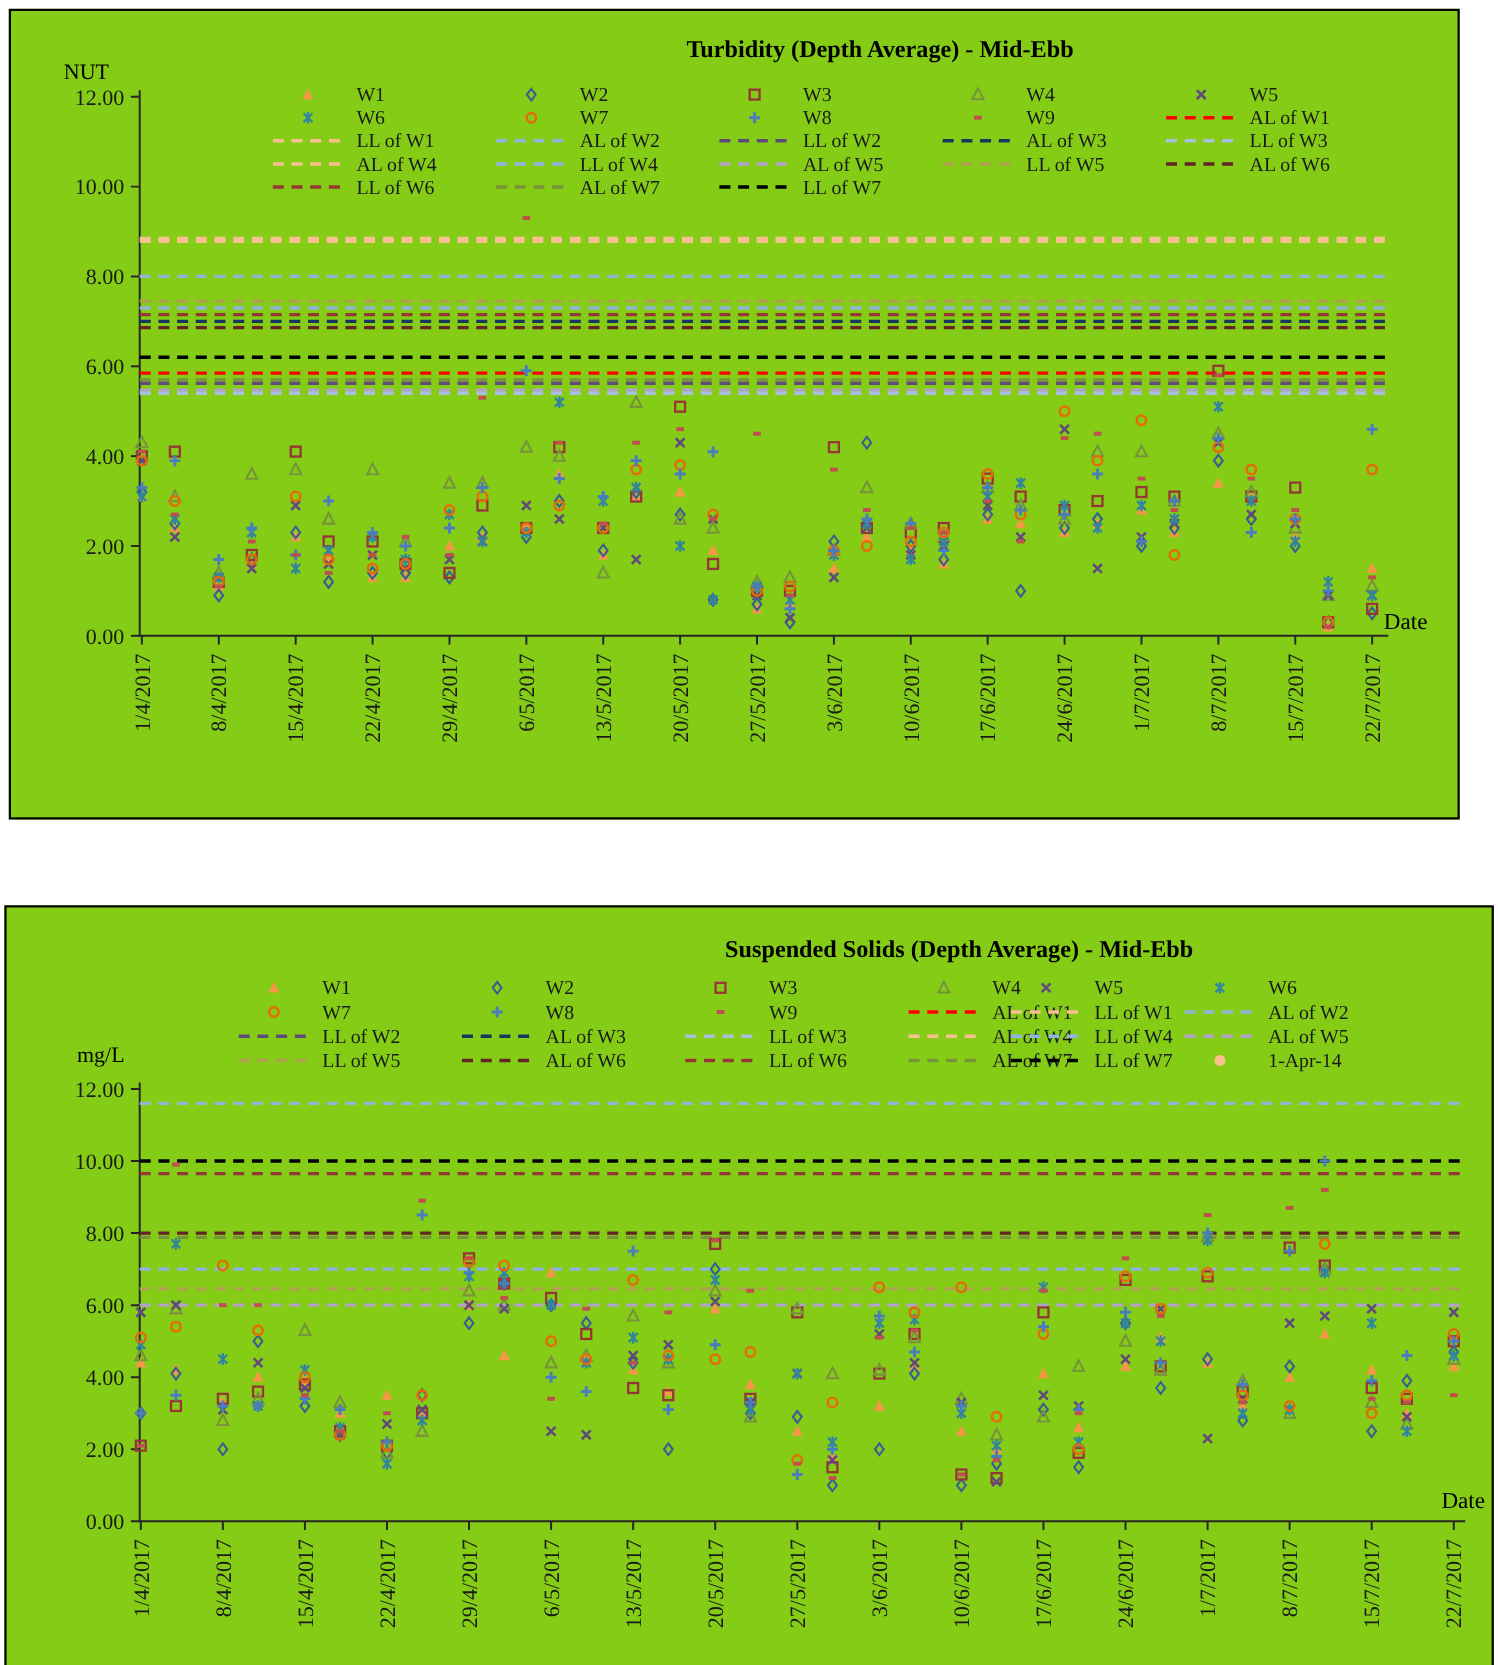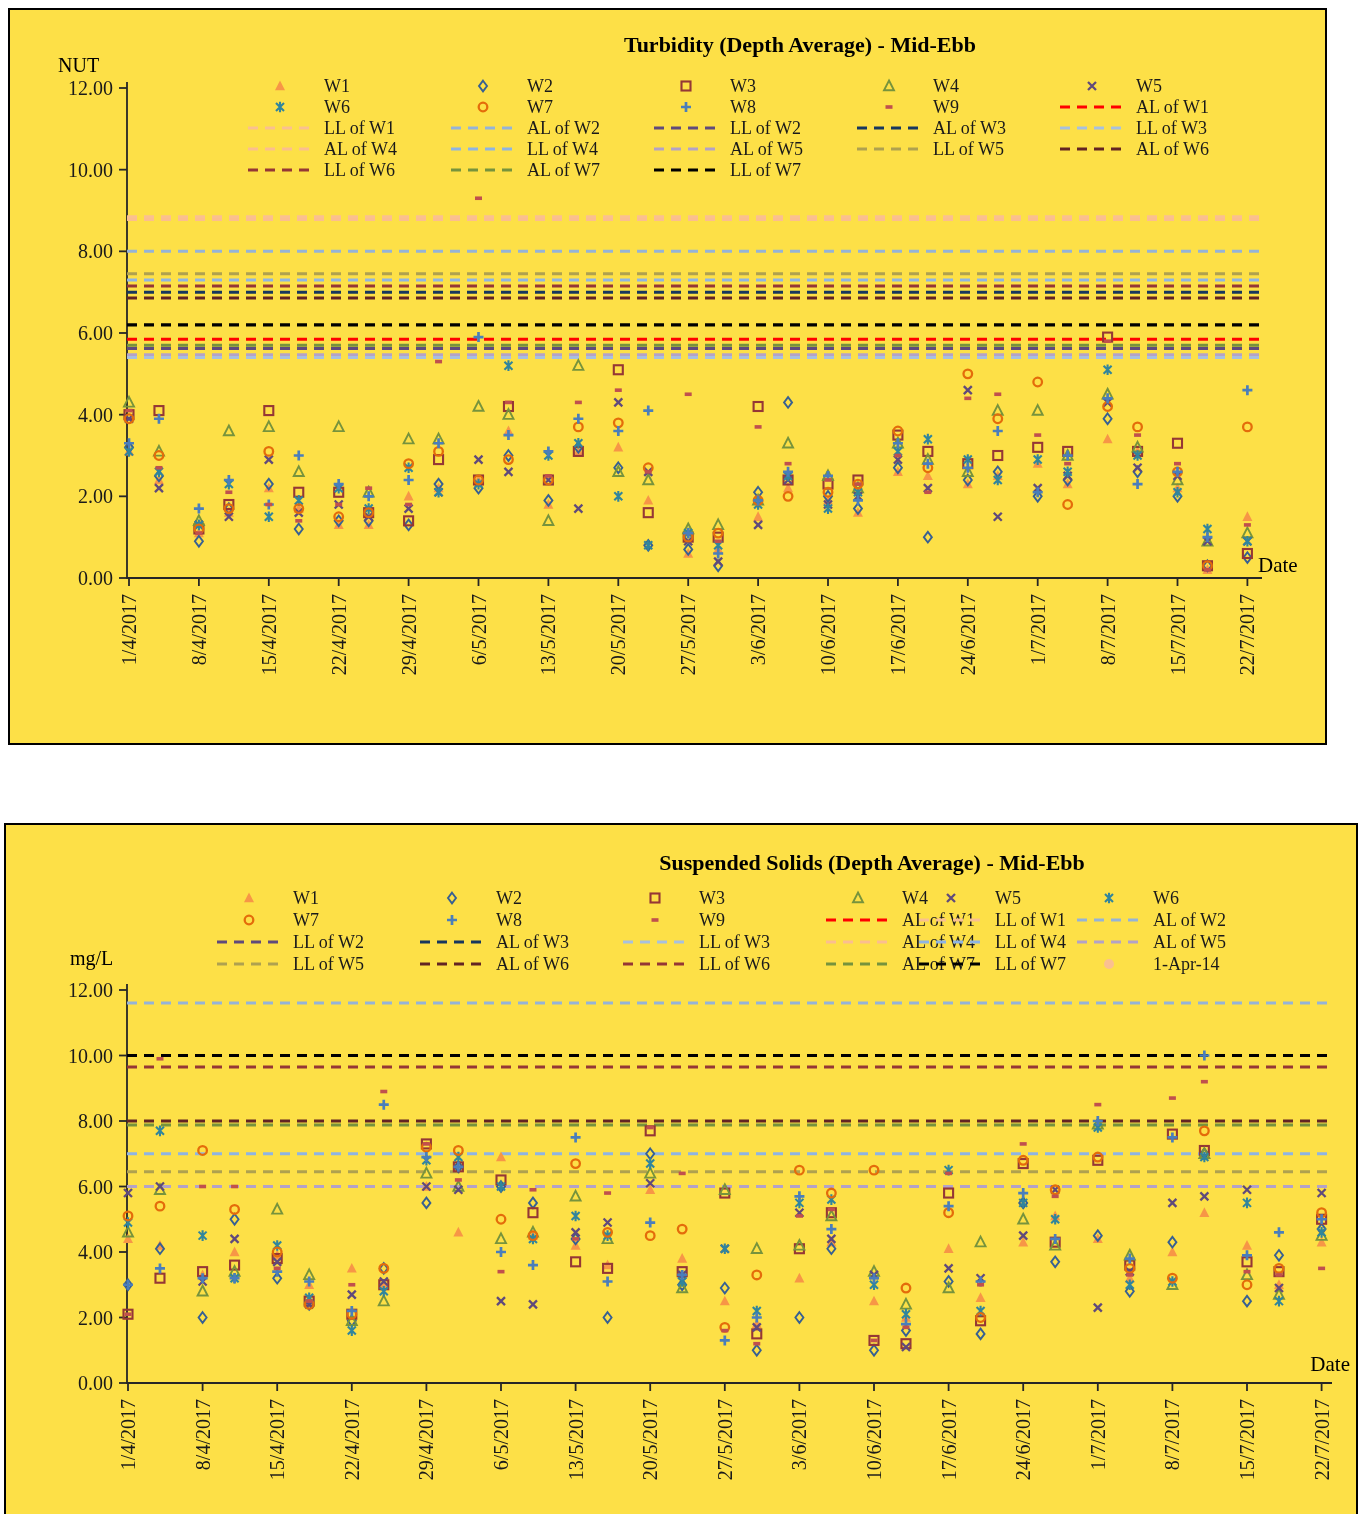--- a/index.html
+++ b/index.html
@@ -1,17 +1,17 @@
 <!DOCTYPE html>
 <html><head>
 <meta charset="utf-8">
 <style>
   html,body{margin:0;padding:0;background:#ffffff;}
   body{width:1362px;height:1514px;position:relative;font-family:"Liberation Serif",serif;}
-  .frame{position:absolute;background:#fde047;border:2px solid #000000;box-sizing:border-box;text-align:center;}
+  .frame{position:absolute;background:#84cc16;border:2px solid #000000;box-sizing:border-box;text-align:center;}
   svg{display:block;font-family:"Liberation Serif",serif;}
   .chart-title{font-size:22px;font-weight:bold;fill:#000000;}
   .unit-label{font-size:20px;fill:#000000;}
   .date-label{font-size:21px;fill:#000000;}
   .ytick-label{font-size:20px;fill:#1a1a1a;}
   .xtick-label{font-size:20px;fill:#1a1a1a;}
   .legend-label{font-size:18px;fill:#1a1a1a;}
 </style>
 </head>
 <body>

